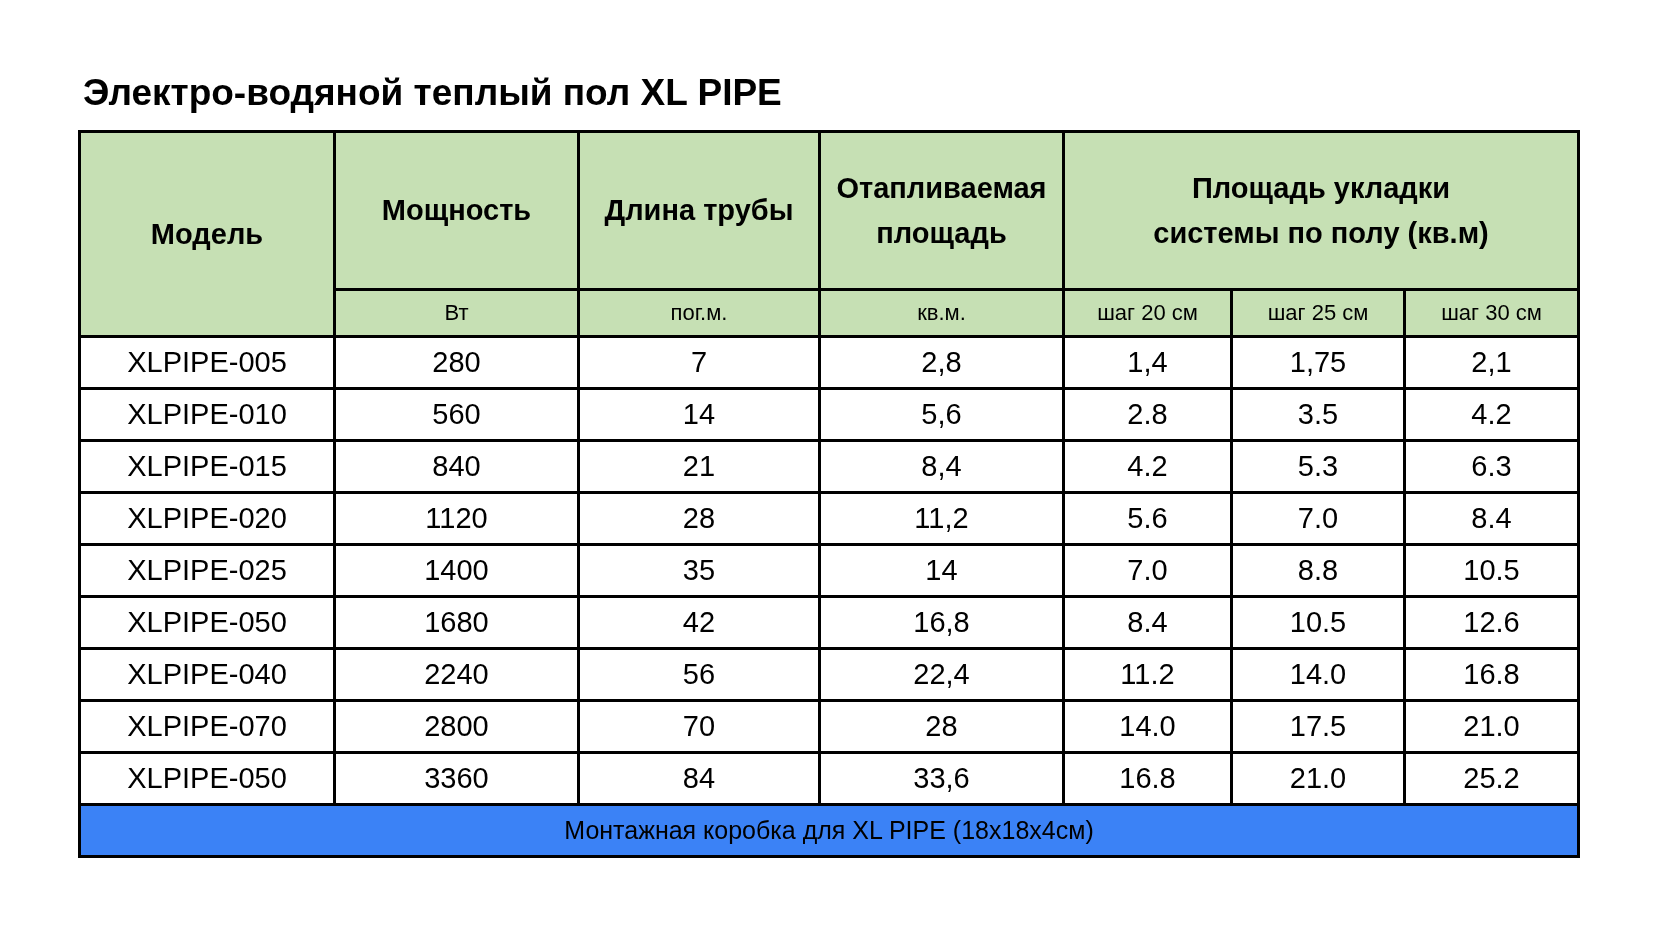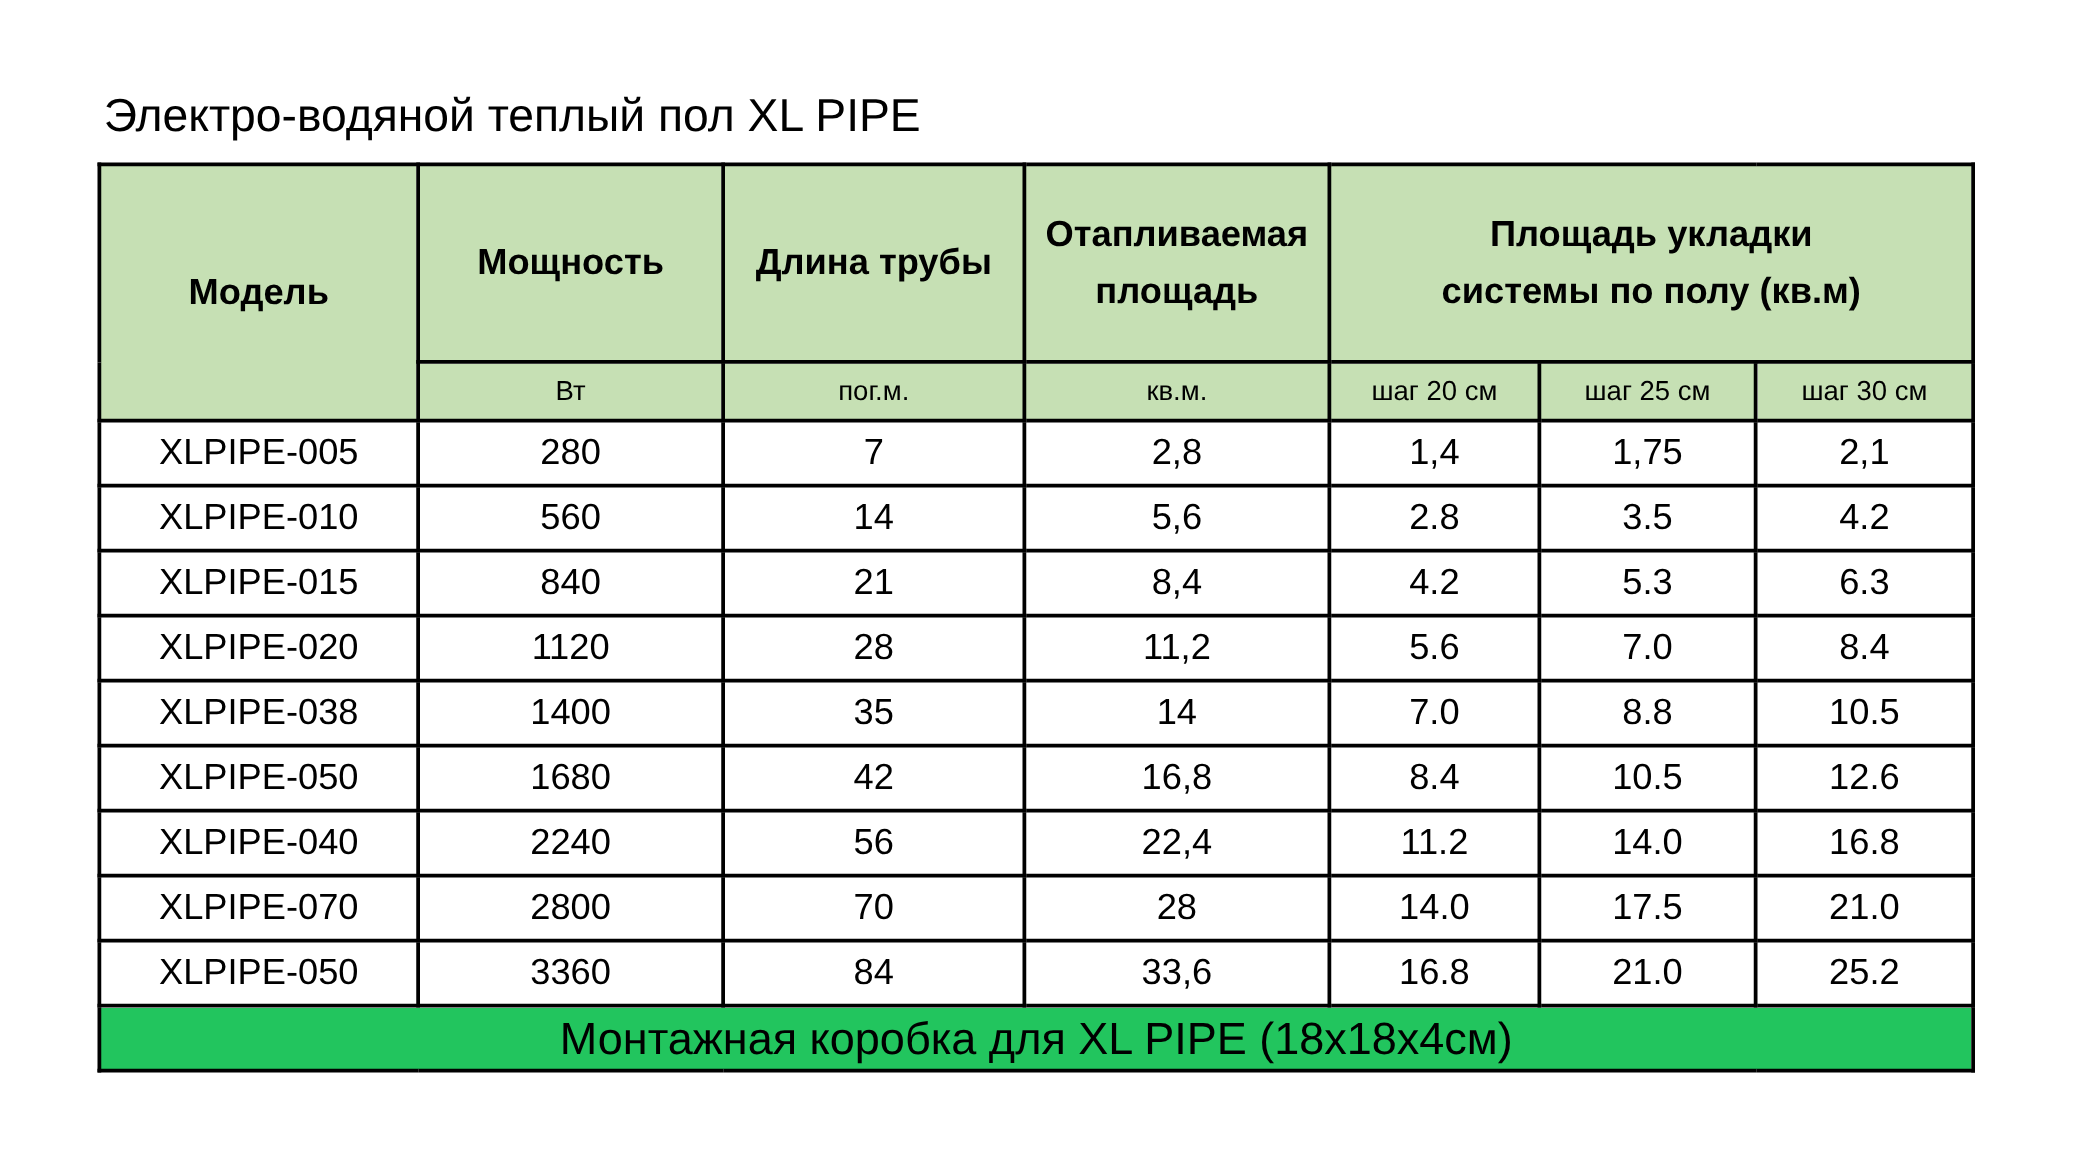--- a/index.html
+++ b/index.html
@@ -15,21 +15,21 @@
     height: 929px;
     background: #ffffff;
     overflow: hidden;
   }
   .page-title {
     position: absolute;
     left: 83px;
     top: 72px;
     margin: 0;
     font-size: 37px;
-    font-weight: 400;
+    font-weight: 700;
     letter-spacing: 0px;
     white-space: nowrap;
   }
   table.spec {
     position: absolute;
     left: 78px;
     top: 130px;
     width: 1499px;
     border-collapse: collapse;
     table-layout: fixed;
@@ -65,23 +65,23 @@
   }
   .sub-row th.step { font-weight: 400; }
   tr.data-row { height: 52px; }
   tr.data-row td {
     font-size: 29px;
     font-weight: 400;
     background: #ffffff;
   }
   tr.footer-row { height: 52px; }
   tr.footer-row td {
-    font-size: 36px;
+    font-size: 25px;
     font-weight: 400;
-    background: #22c55e;
+    background: #3b82f6;
   }
 </style>
 </head>
 <body>
 
 <div class="canvas">
 
   <h1 class="page-title">Электро-водяной теплый пол XL PIPE</h1>
 
   <table class="spec">
@@ -154,21 +154,21 @@
       <tr class="data-row">
         <td>XLPIPE-020</td>
         <td>1120</td>
         <td>28</td>
         <td>11,2</td>
         <td>5.6</td>
         <td>7.0</td>
         <td>8.4</td>
       </tr>
       <tr class="data-row">
-        <td>XLPIPE-038</td>
+        <td>XLPIPE-025</td>
         <td>1400</td>
         <td>35</td>
         <td>14</td>
         <td>7.0</td>
         <td>8.8</td>
         <td>10.5</td>
       </tr>
       <tr class="data-row">
         <td>XLPIPE-050</td>
         <td>1680</td>

